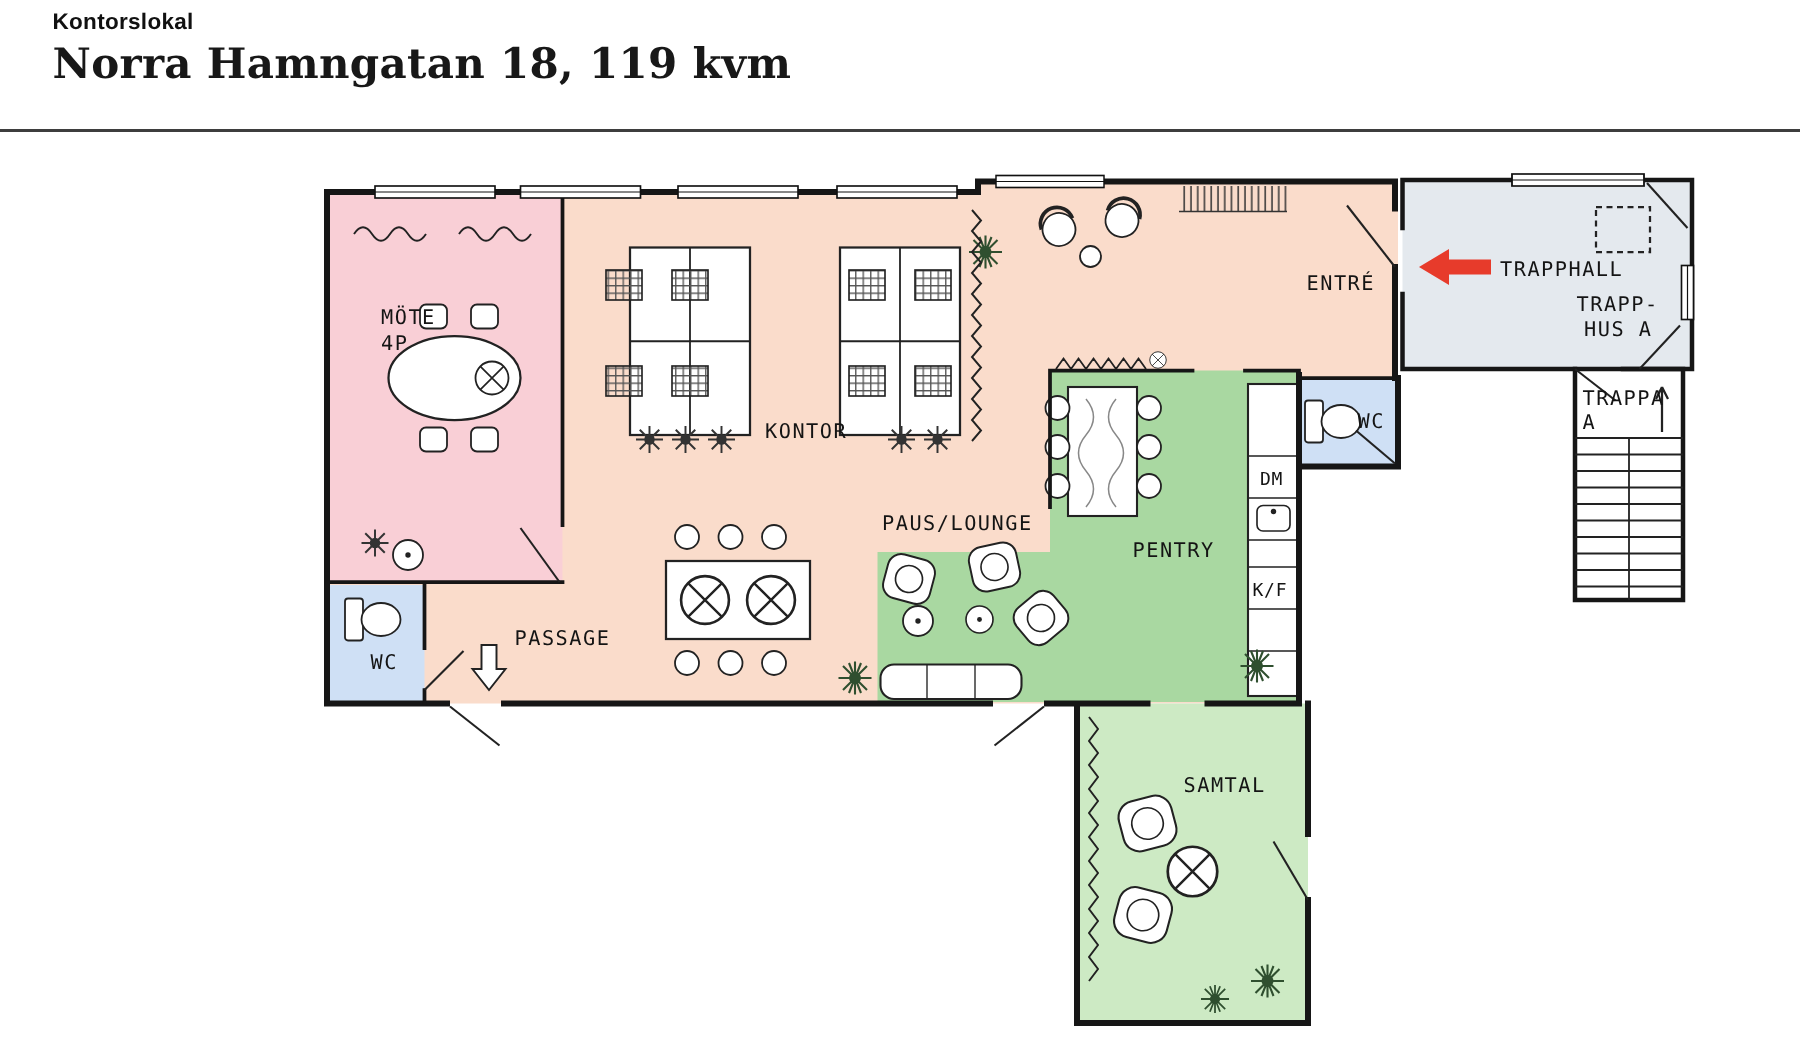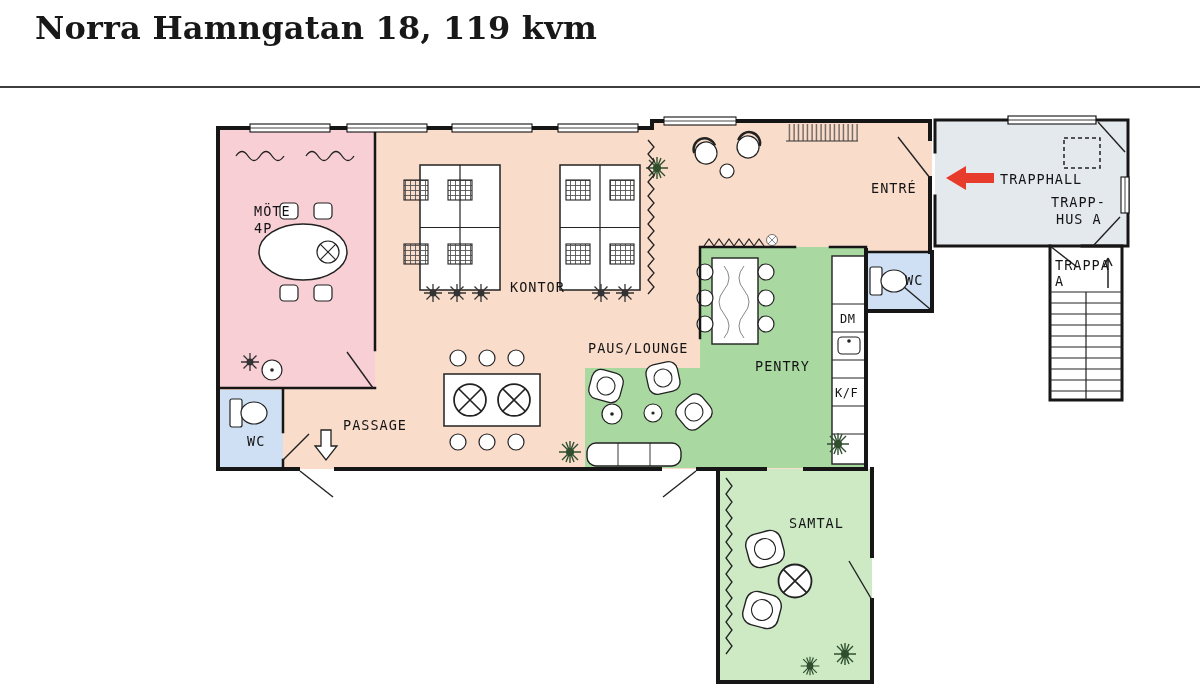--- a/index.html
+++ b/index.html
@@ -1,30 +1,31 @@
 <!DOCTYPE html>
 <html><head>
 <meta charset="utf-8">
 <style>
   html,body{margin:0;padding:0}
   body{width:1200px;height:699px;position:relative;background:#ffffff;
        font-family:"Liberation Sans",sans-serif;overflow:hidden}
   .header{position:absolute;top:6px;left:35px}
   .category{font-size:15px;font-weight:700;color:#111;letter-spacing:.2px}
-  .title{font-family:"DejaVu Serif",serif;font-size:32px;font-weight:700;
+  .title{font-family:"DejaVu Serif",serif;font-size:28px;font-weight:700;
          color:#181818;margin:3px 0 0;letter-spacing:.2px}
   .rule{position:absolute;top:86px;left:0;width:1200px;height:2px;background:#3e3e3e}
   svg.plan{position:absolute;top:0;left:0}
   .lbl{font-family:"DejaVu Sans Mono",monospace;font-size:13.5px;fill:#141414;letter-spacing:1px}
   .lbl-s{font-size:12px;letter-spacing:0.5px}
 </style>
 </head>
 <body>
 
 <div class="header">
+  <div class="category">Kontorslokal</div>
   <h1 class="title">Norra Hamngatan 18, 119 kvm</h1>
 </div>
 <div class="rule"></div>
 
 <svg class="plan" width="1200" height="699" viewBox="0 0 1200 699">
 
   <defs>
     <pattern id="grid" width="5" height="5" patternUnits="userSpaceOnUse">
       <path d="M0,0.5H5M0.5,0V5" stroke="#555" stroke-width="0.9" fill="none"></path>
     </pattern>

